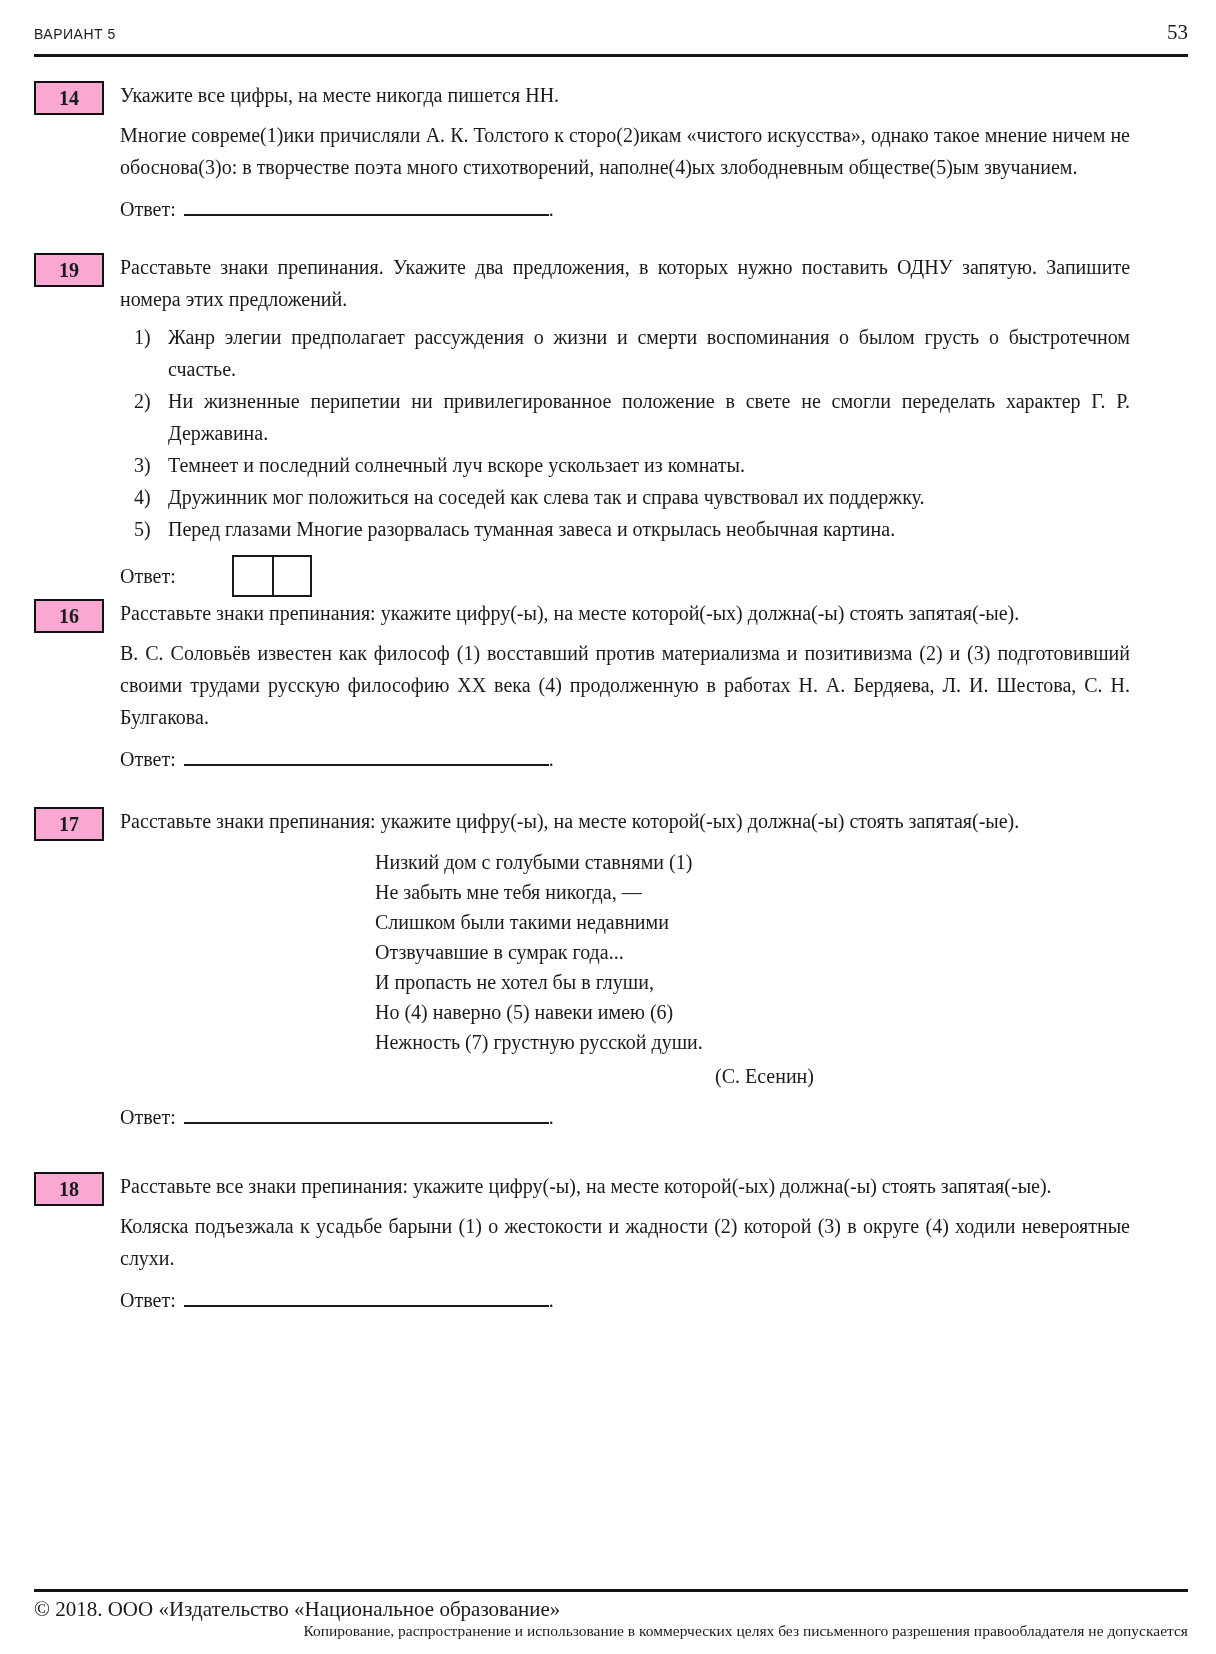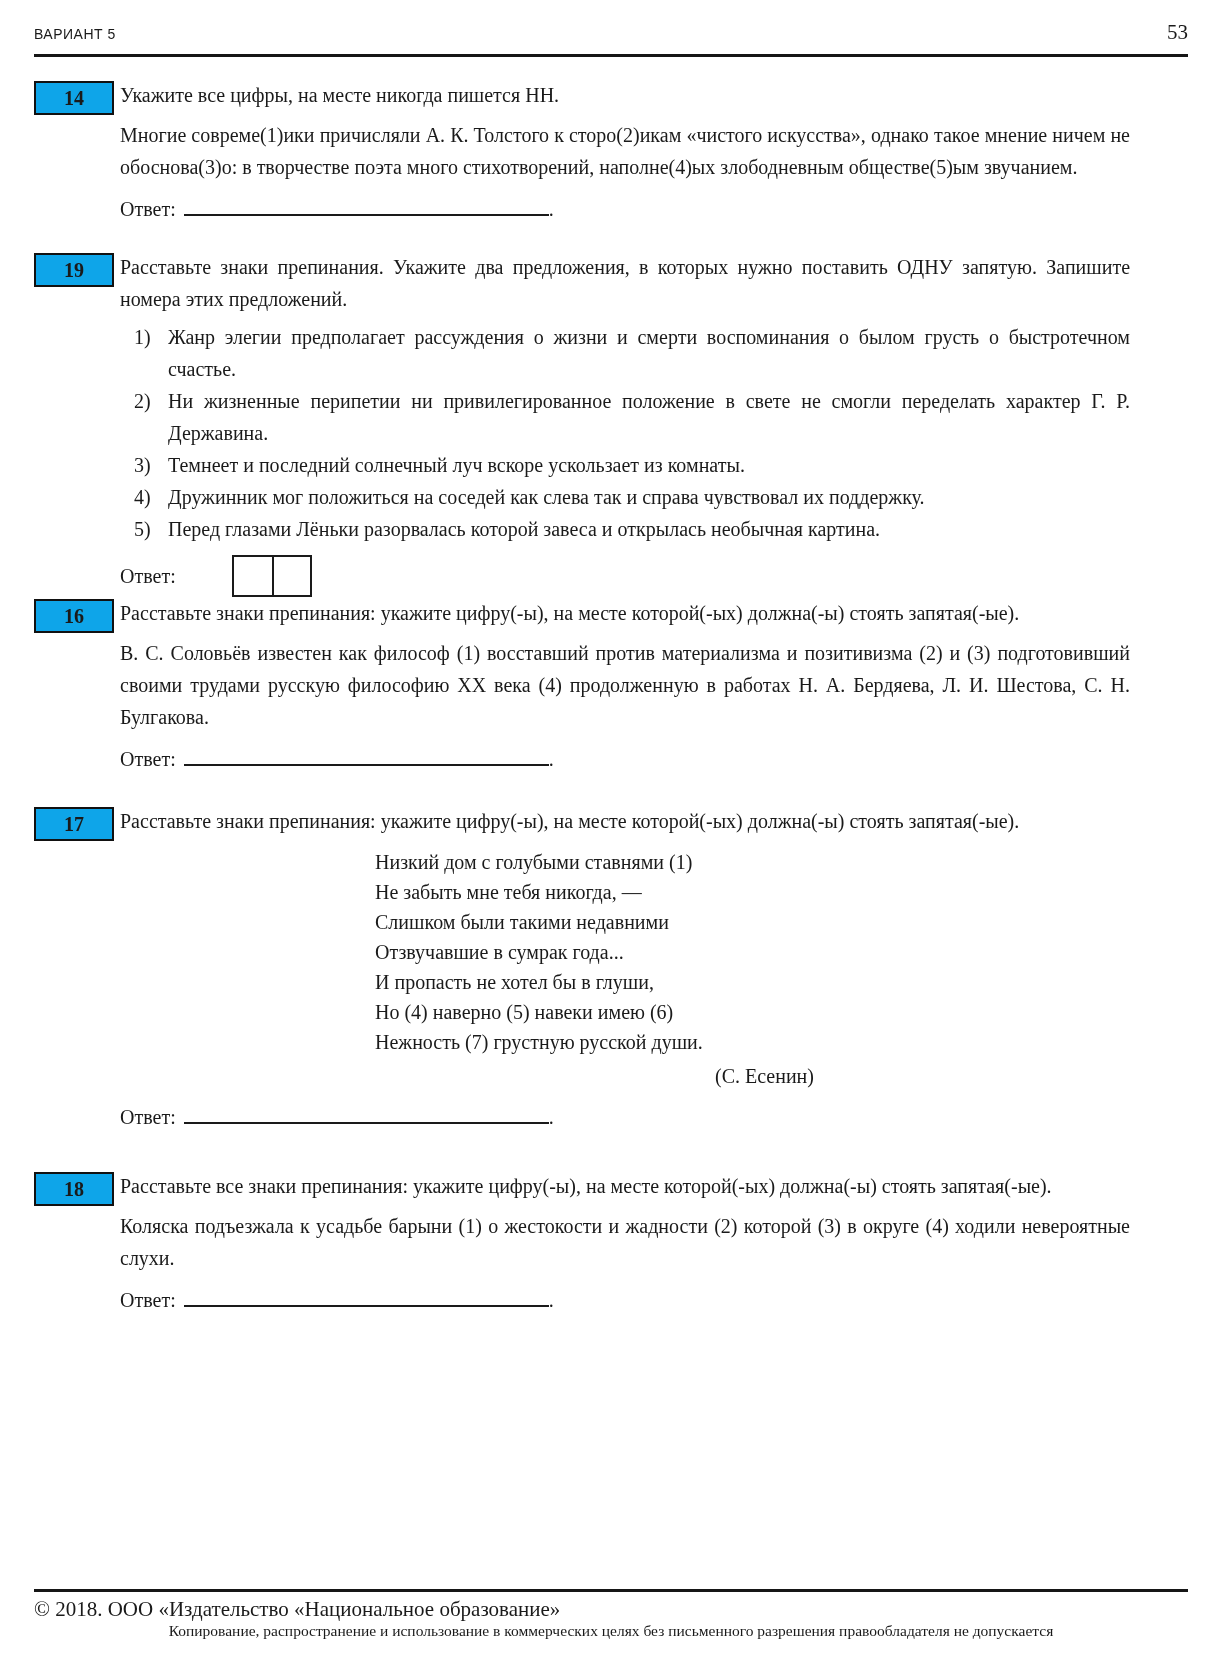--- a/index.html
+++ b/index.html
@@ -41,30 +41,30 @@
     display: grid;
     grid-template-columns: 86px 1010px;
     align-items: start;
   }
   .q14 { margin-top: 22px; }
   .q15 { margin-top: 26px; }
   .q16 { }
   .q17 { margin-top: 30px; }
   .q18 { margin-top: 37px; }
   .qnum {
-    width: 80px;
+    width: 70px;
     height: 34px;
     border: 2px solid #111;
     display: flex;
     align-items: center;
     justify-content: center;
     font-weight: 700;
     font-size: 20px;
     margin-top: 2px;
-    background: #0ea5e9;
+    background: #f9a8d4;
   }
   .qbody { width: 1010px; }
   p { margin: 0; }
   .prompt {
     text-align: justify;
     line-height: 32px;
   }
   .prompt b, .passage { font-weight: 400; }
   .passage {
     margin-top: 8px;
@@ -113,21 +113,21 @@
   .footer { margin-top: auto; width: 100%; }
   .footer .rule { margin-top: 12px; }
   .footer .fline1 {
     margin-top: 8px;
     text-align: left;
     font-size: 21px;
     line-height: 19px;
   }
   .footer .fline2 {
     margin-top: 2px;
-    text-align: center;
+    text-align: right;
     font-size: 15.5px;
     line-height: 19px;
   }
 </style>
 </head>
 <body>
 
 <div class="page">
 
   <div class="hdr">
@@ -161,21 +161,21 @@
         <div class="item">
           <span class="inum">3)</span>
           <span class="itext">Темнеет и последний солнечный луч вскоре ускользает из комнаты.</span>
         </div>
         <div class="item">
           <span class="inum">4)</span>
           <span class="itext">Дружинник мог положиться на соседей как слева так и справа чувствовал их поддержку.</span>
         </div>
         <div class="item">
           <span class="inum">5)</span>
-          <span class="itext">Перед глазами Лёньки разорвалась которой завеса и открылась необычная картина.</span>
+          <span class="itext">Перед глазами Многие разорвалась туманная завеса и открылась необычная картина.</span>
         </div>
       </div>
       <div class="answer answer-flex">
         <span>Ответ:</span>
         <span class="cells">
           <span class="cell"></span>
           <span class="cell"></span>
         </span>
       </div>
     </div>

